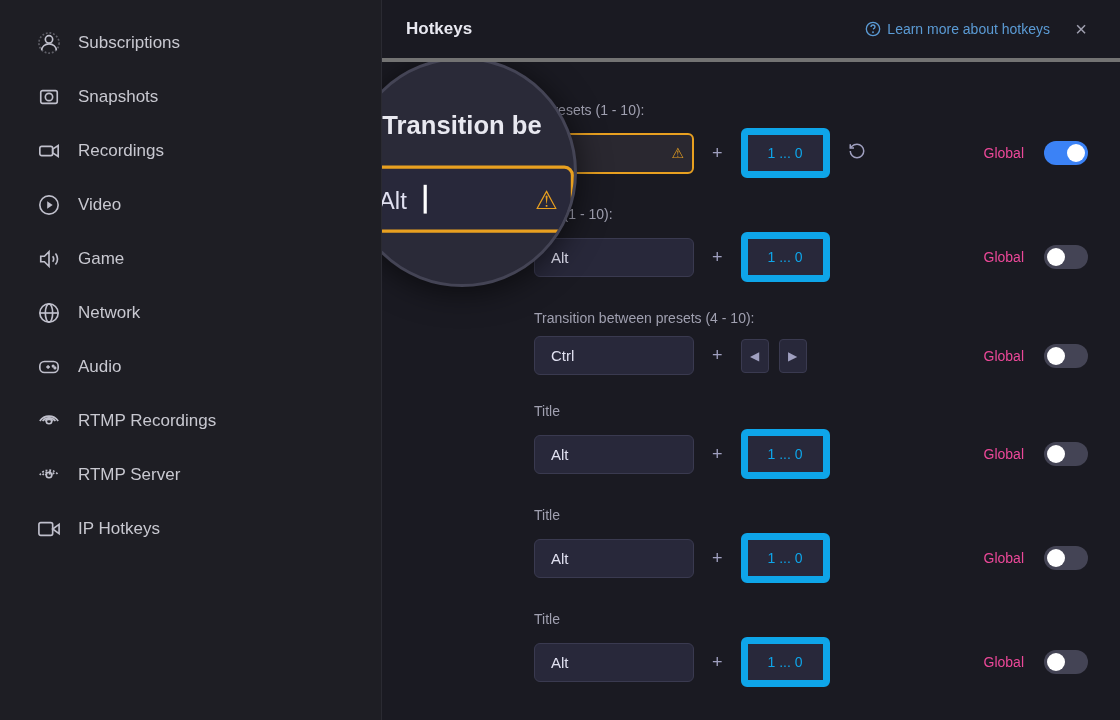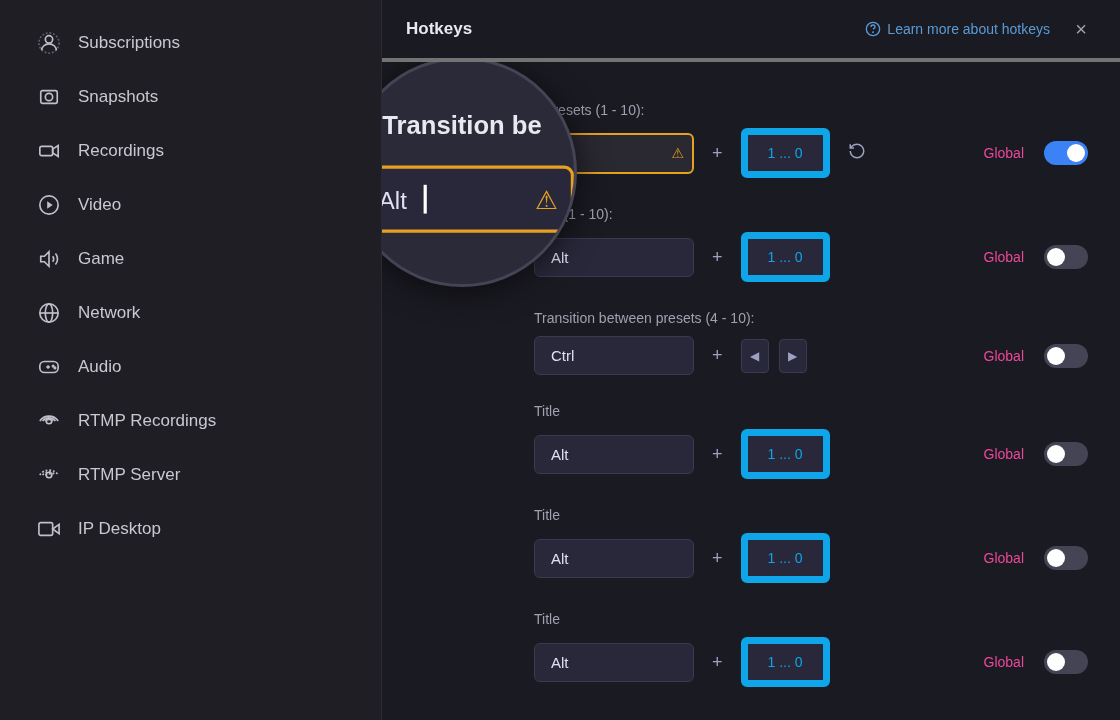--- a/index.html
+++ b/index.html
@@ -363,21 +363,21 @@
     <span>RTMP Server</span>
   </div>
 
   <div class="sidebar-item">
     <span class="icon">
       <svg width="22" height="22" viewBox="0 0 24 24" fill="none" stroke="currentColor" stroke-width="1.8">
         <path d="M23 7l-7 5 7 5V7z"></path>
           <rect x="1" y="5" width="15" height="14" rx="2"></rect>
       </svg>
     </span>
-    <span>IP Desktop</span>
+    <span>IP Hotkeys</span>
   </div>
 </div>
 
 <div class="main">
 
   <div class="header">
     <span class="header-title">Hotkeys</span>
     <div class="header-right">
       <div class="learn-link">
         <svg width="16" height="16" viewBox="0 0 24 24" fill="none" stroke="#5b9bd5" stroke-width="2">

